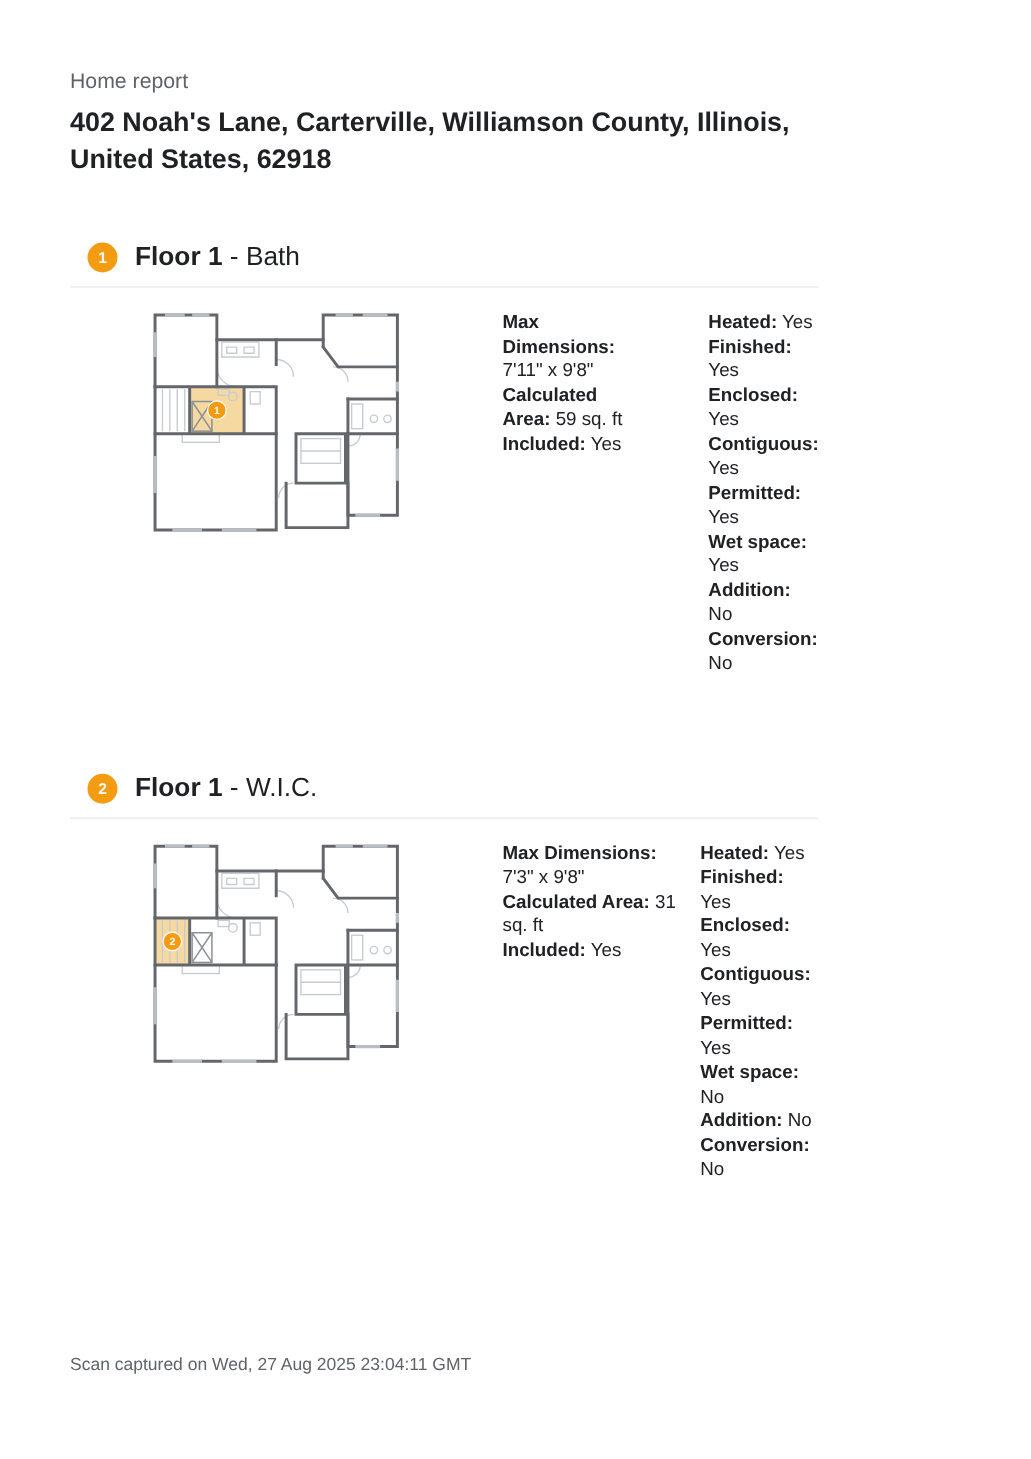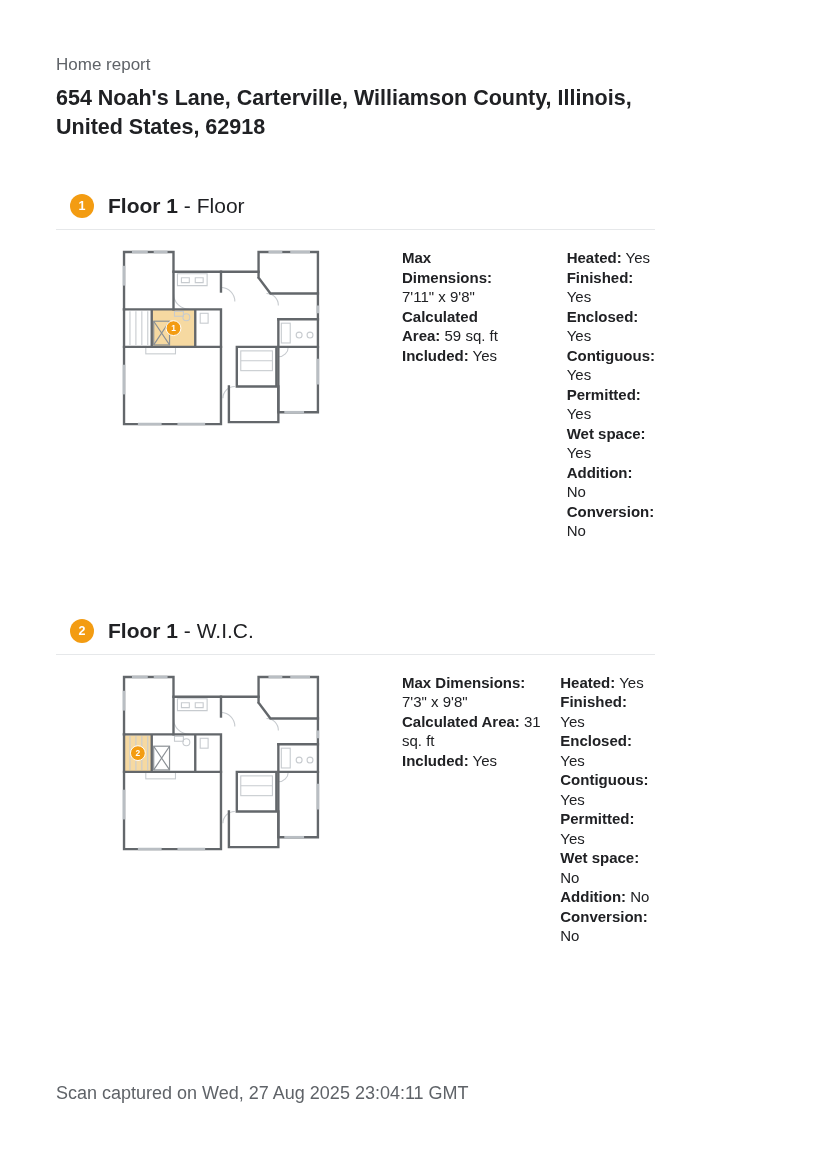--- a/index.html
+++ b/index.html
@@ -23,35 +23,35 @@
   .divider { border:none; border-top:1px solid #e6e8ea; margin:11px 0 0; }
   .section-row { display:flex; align-items:flex-start; margin-top:18px; }
   .plan { margin-left:62px; width:202px; height:184px; flex:none; }
   .col { font-size:15px; line-height:19.5px; }
   .detail-line .lbl { font-weight:700; }
   .sec1 .col-mid { margin-left:82px; width:185px; }
   .sec1 .col-right { margin-left:50px; width:112px; }
   .sec2 .col-mid { margin-left:82px; width:222px; }
   .sec2 .col-right { margin-left:8px; width:140px; }
   .section + .section { margin-top:78px; }
-  .footer { position:absolute; left:56px; top:1083px; font-size:18px; color:#5f6368; }
+  .footer { position:absolute; left:56px; top:1083px; font-size:14px; color:#5f6368; }
 </style>
 </head>
 <body>
 
 <div class="page">
   <div class="content">
 
     <p class="report-type">Home report</p>
-    <h1 class="address">654 Noah's Lane, Carterville, Williamson County, Illinois, United States, 62918</h1>
+    <h1 class="address">402 Noah's Lane, Carterville, Williamson County, Illinois, United States, 62918</h1>
 
     <div class="section sec1">
       <div class="section-header">
         <div class="badge">1</div>
-        <h3 class="section-title"><span class="floor">Floor 1</span> <span>-</span> <span>Floor</span></h3>
+        <h3 class="section-title"><span class="floor">Floor 1</span> <span>-</span> <span>Bath</span></h3>
       </div>
       <hr class="divider">
       <div class="section-row">
 
         <svg class="plan" viewBox="0 0 204 186">
           <rect fill="#F6D9A1" x="34" y="62" width="44" height="38"></rect>
           <g stroke="#c7cbcf" stroke-width="1.1" fill="none">
             <path d="M12,64 V98 M18,64 V98 M24,64 V98 M30,64 V98"></path>
             <path d="M60,26 h30 v12 h-30 z M64,30 h8 v5 h-8 z M78,30 h8 v5 h-8 z"></path>
             <circle cx="69" cy="70" r="3.5"></circle>

